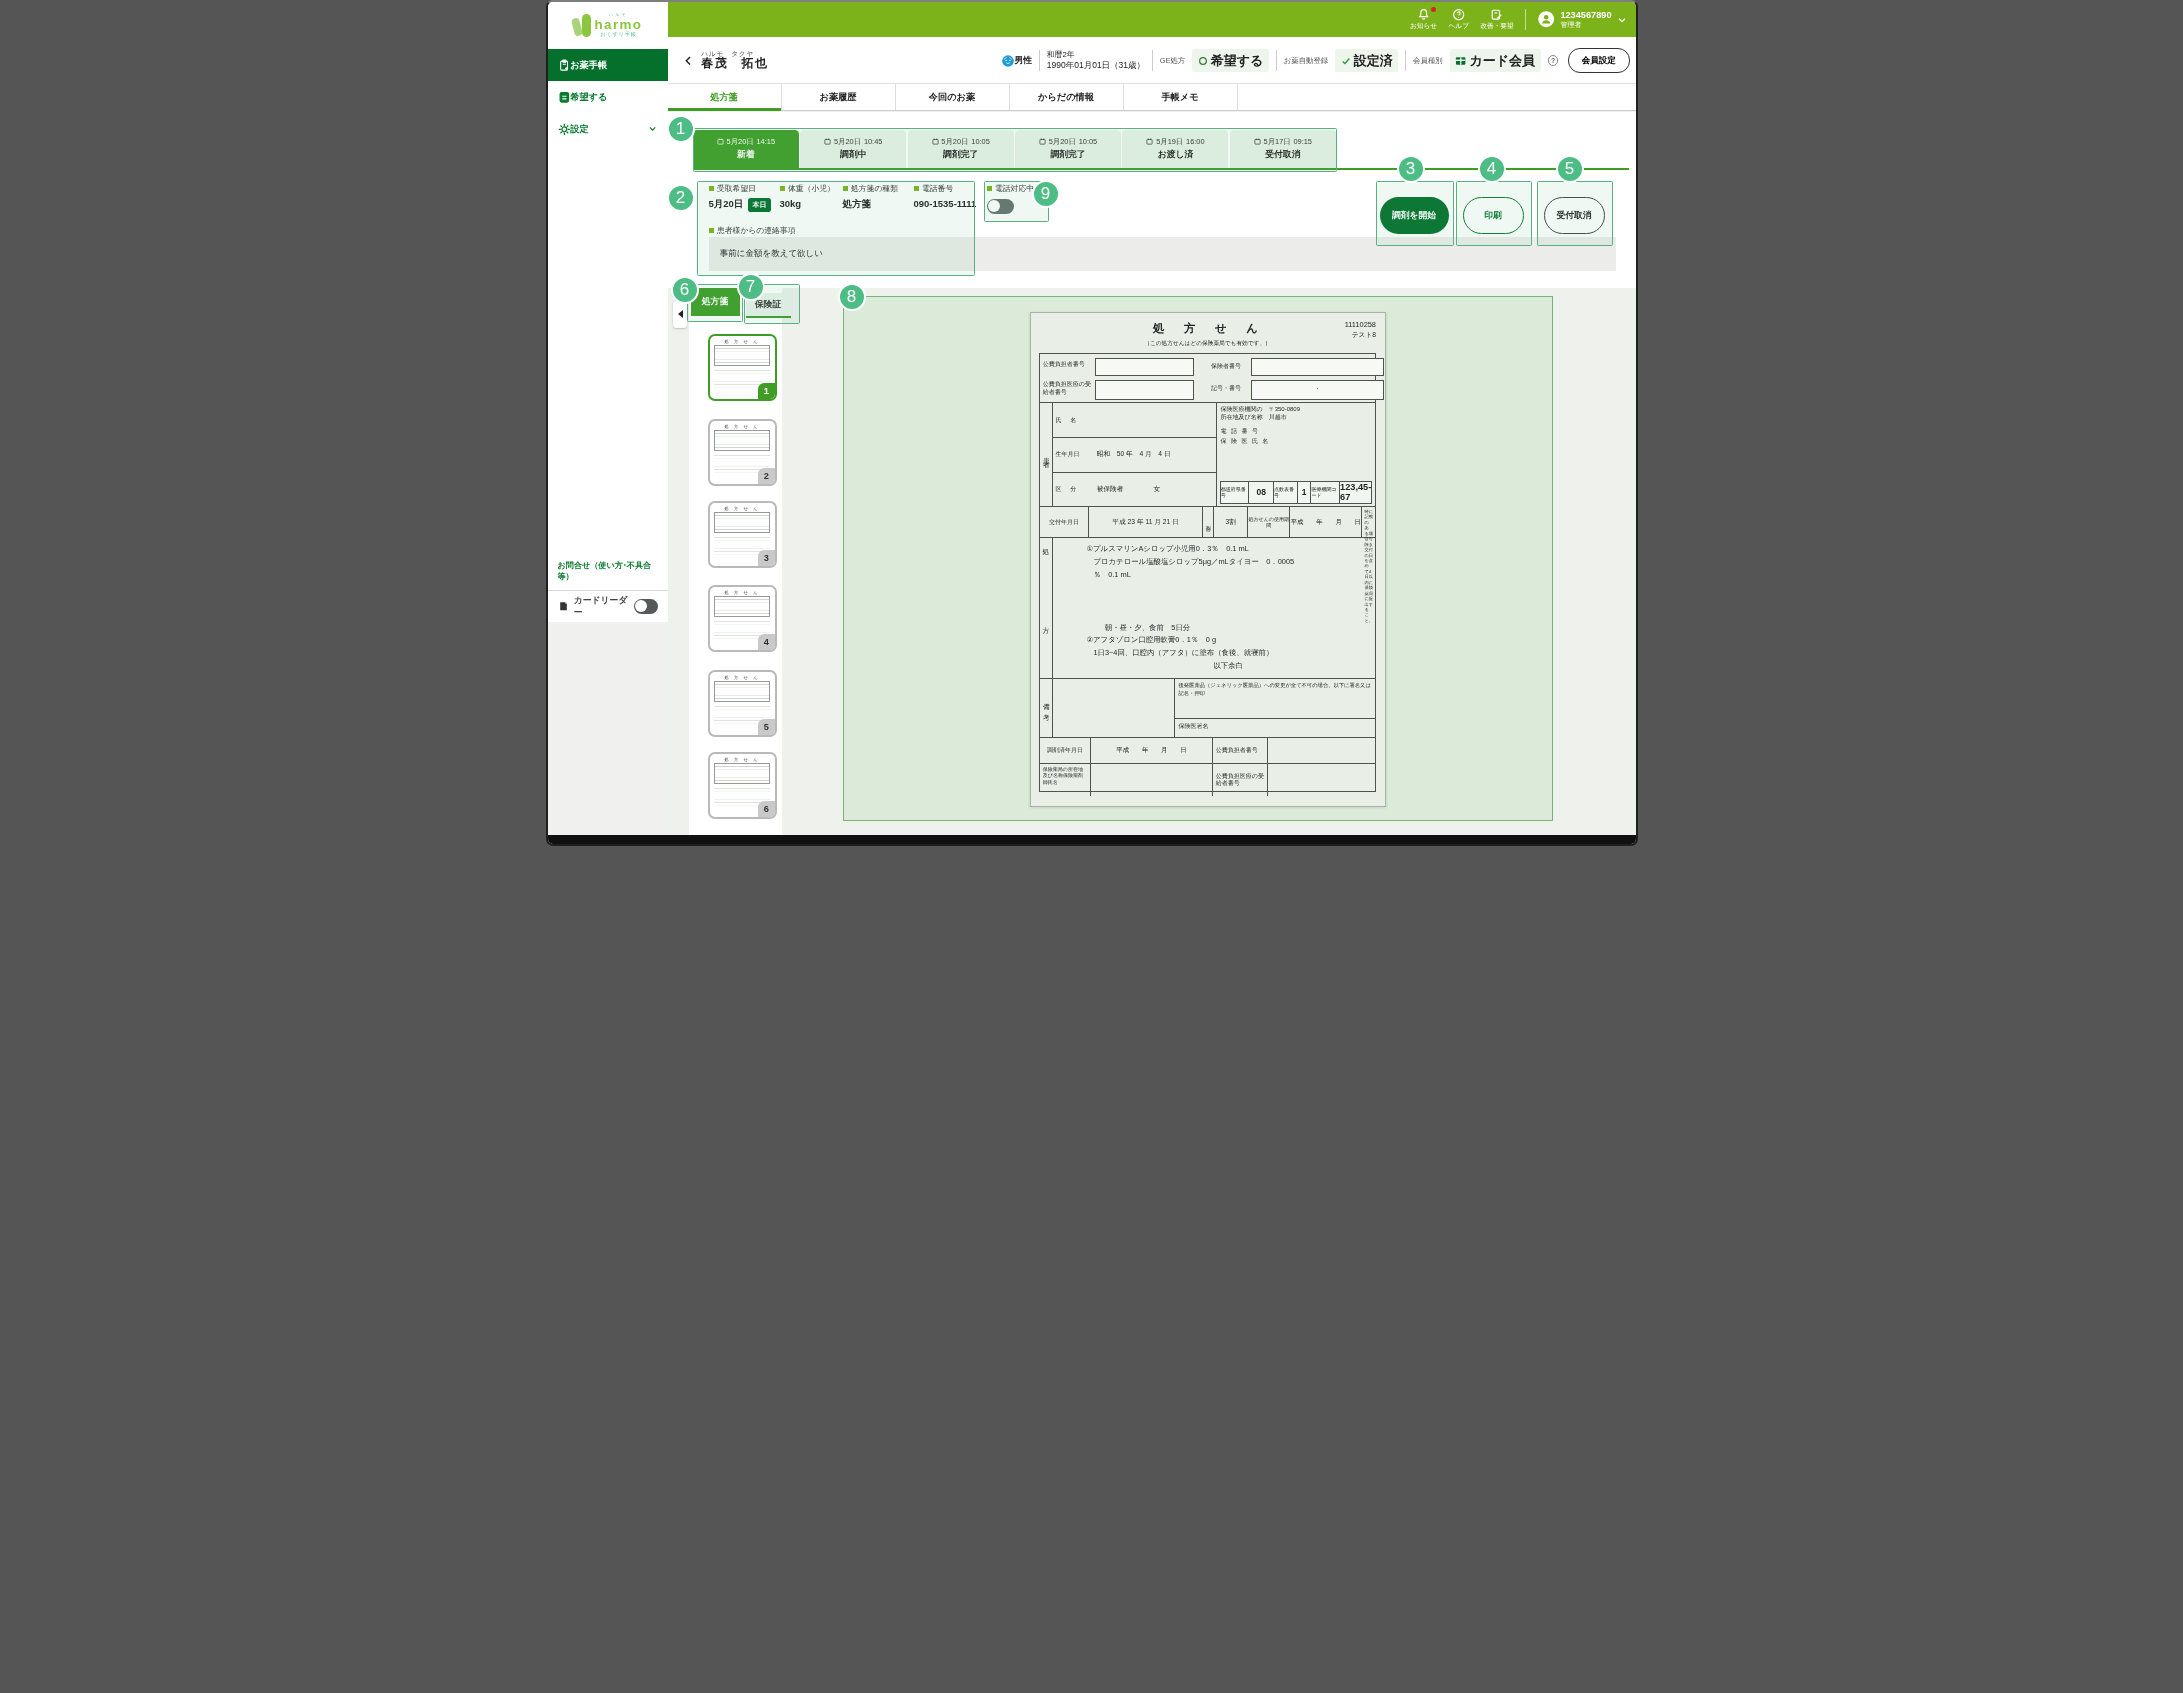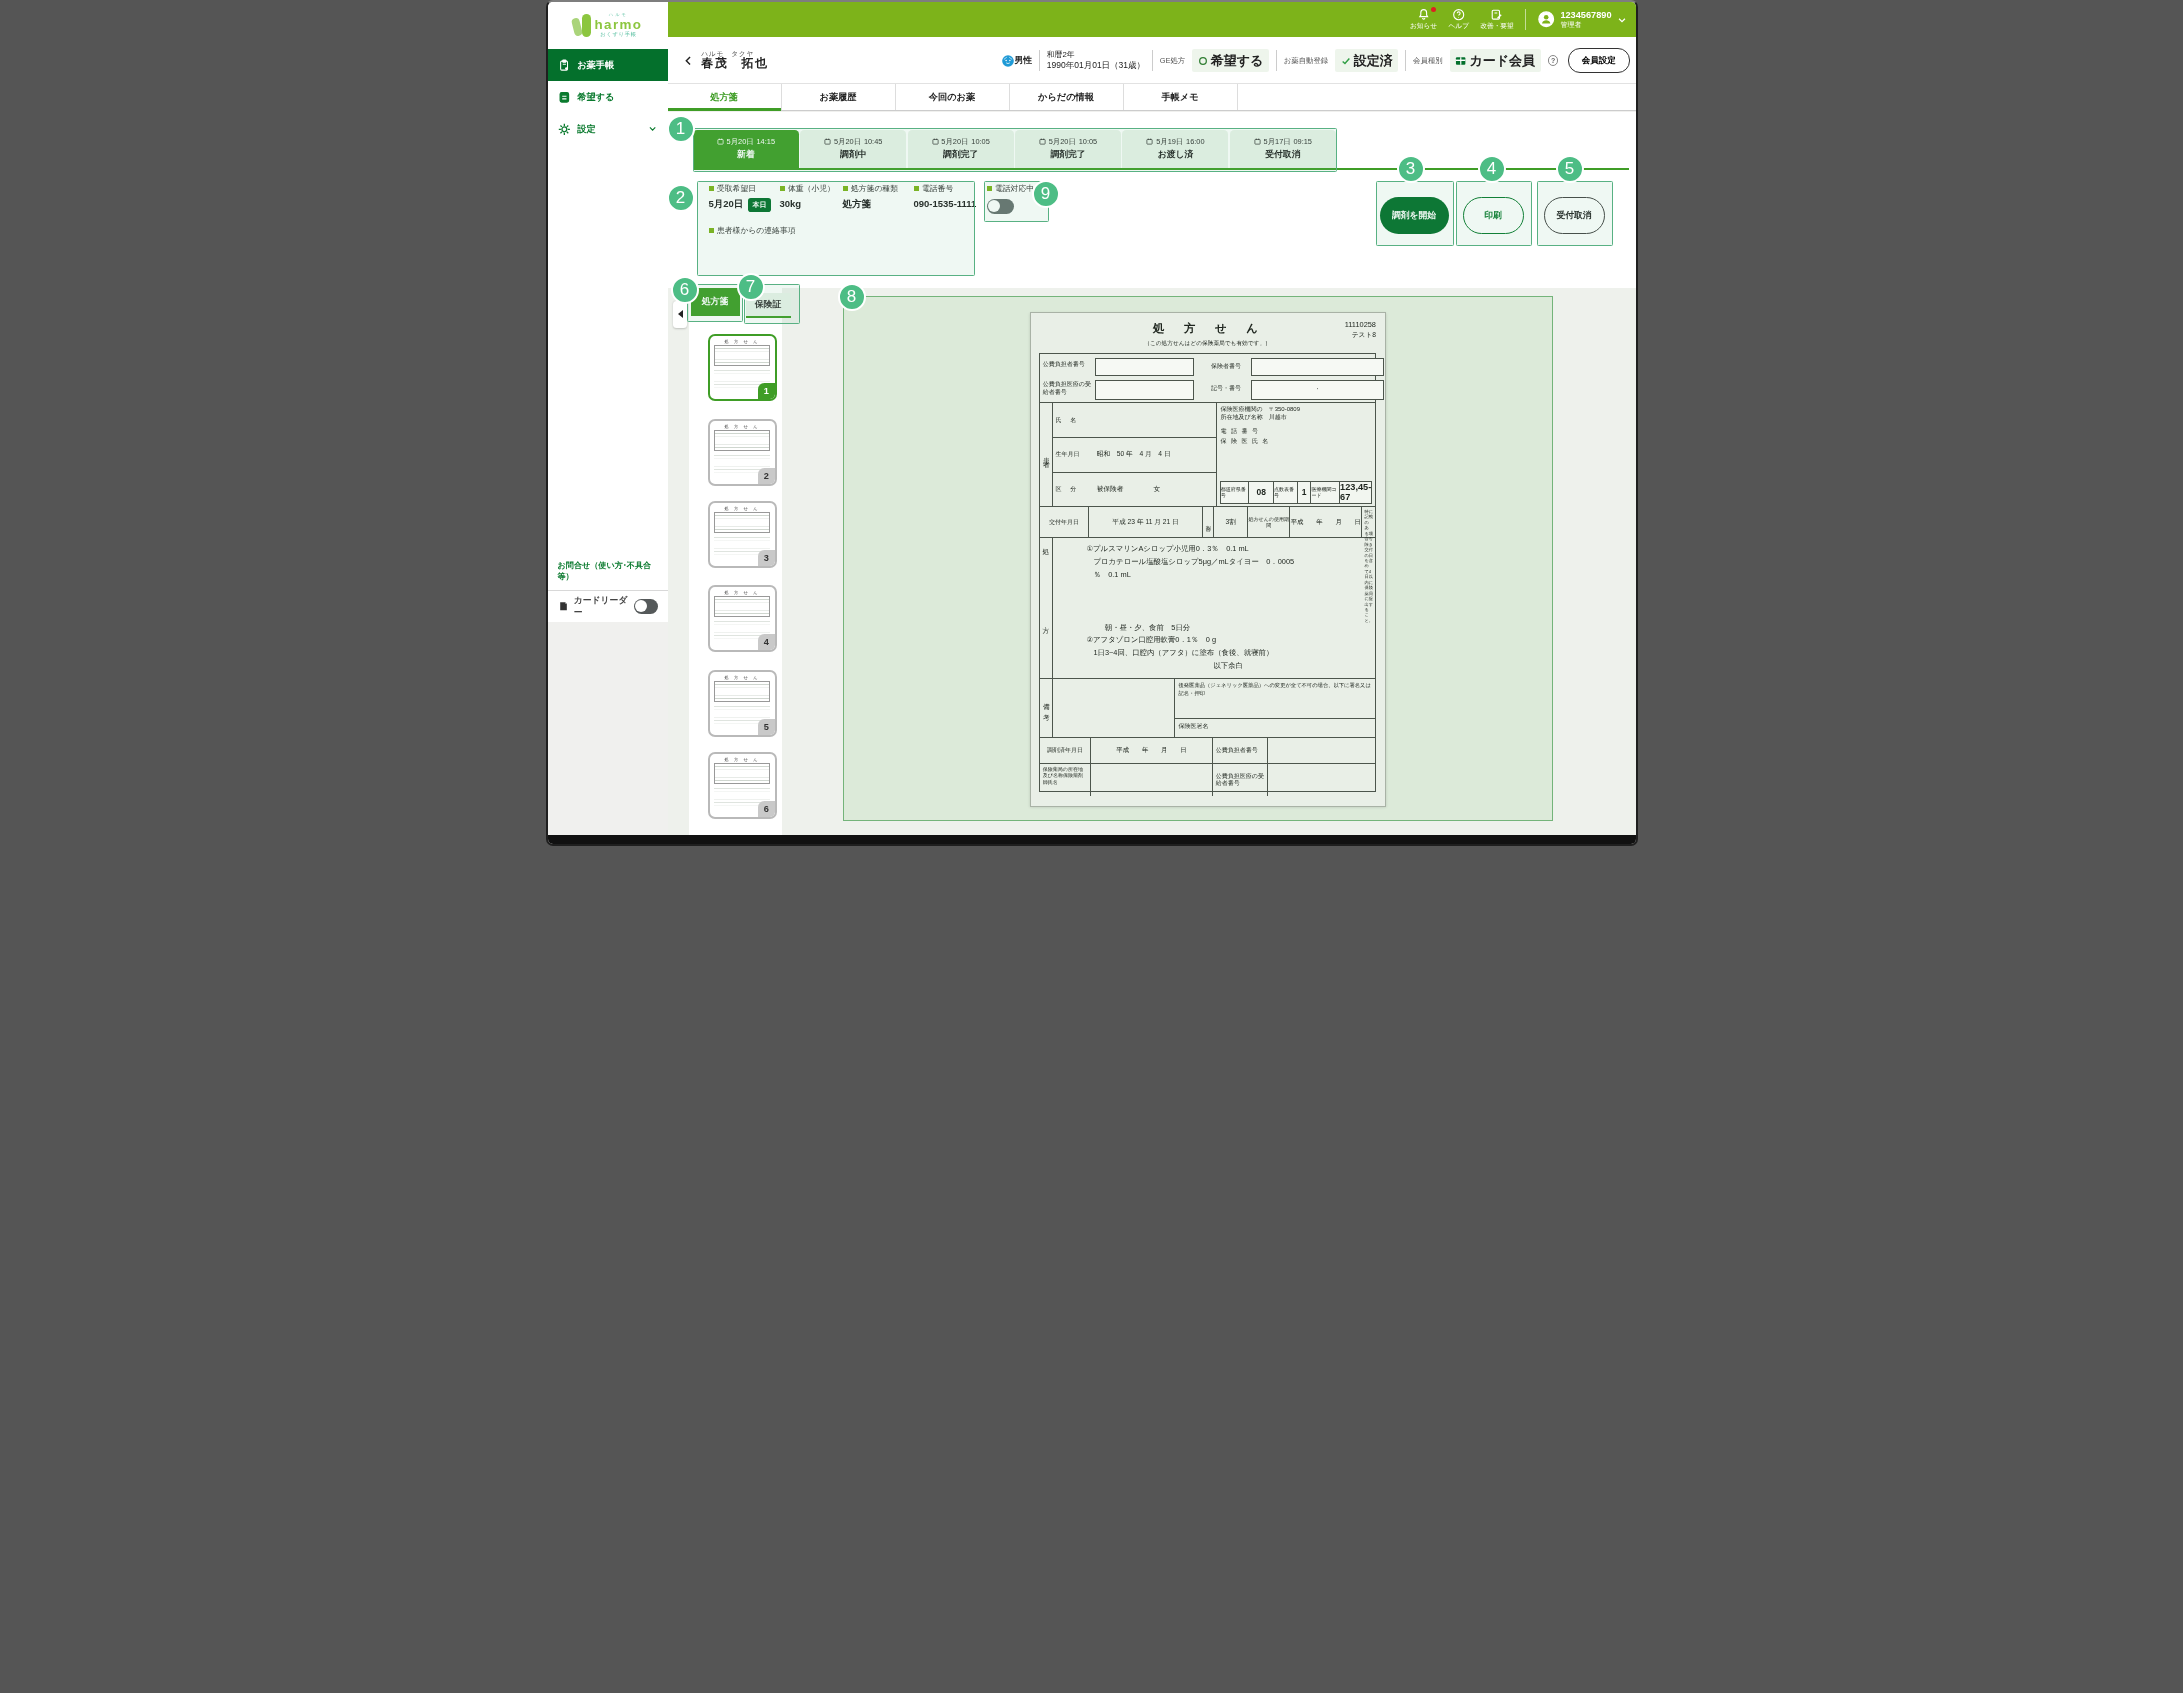--- a/index.html
+++ b/index.html
@@ -13,21 +13,21 @@
   .sidebar { position:absolute; left:0; top:0; width:120px; height:620px; background:#fff;
              display:flex; flex-direction:column; z-index:5; }
   .logo { height:47px; display:flex; align-items:center; justify-content:center; gap:3.5px; }
   .logo-blobs { display:flex; align-items:flex-end; gap:1.4px; }
   .blob1 { width:7.8px; height:18.4px; background:#aad47a; border-radius:4.2px; transform:rotate(-14deg); }
   .blob2 { width:9.2px; height:22.6px; background:#8cc63f; border-radius:5px; }
   .logo-texts { display:flex; flex-direction:column; align-items:center; line-height:1.1; }
   .logo-kana { font-size:4.2px; letter-spacing:2.1px; color:#57bfa0; }
   .logo-name { font-size:13.4px; font-weight:bold; color:#8cc63f; letter-spacing:1.4px; }
   .logo-sub { font-size:5.3px; color:#57bfa0; letter-spacing:0.7px; }
-  .side-item { height:32px; display:flex; align-items:center; gap:7px; padding:0 10px;
+  .side-item { height:32px; display:flex; align-items:center; padding:0 10px;
                color:#0a7a2e; font-size:9.2px; font-weight:bold; cursor:pointer; }
   .side-item.active { background:#04702c; color:#fff; }
   .side-item .chev { margin-left:auto; }
   .side-spacer { flex:1; }
   .side-contact { padding:7px 10px 8.5px; color:#0a7a2e; font-size:8.1px; font-weight:bold; }
   .side-div { border-top:0.7px solid #d8d8d8; margin:0 0; }
   .side-reader { height:31px; display:flex; align-items:center; gap:5.7px; padding:0 10px;
                  color:#444; font-size:8.8px; font-weight:bold; }
   .side-reader .toggle { margin-left:auto; }
 
@@ -504,20 +504,23 @@
         </div>
       <div style="margin-top:5px;"><span class="toggle" style="display:inline-block;"></span></div>
     </div>
 
     <div class="fld msg-lbl" style="width:170px;">
       <div class="fld-lbl">
           <span class="bullet"></span>
           <span>患者様からの連絡事項</span>
         </div>
     </div>
+    <div class="msg-box">
+      <span>事前に金額を教えて欲しい</span>
+    </div>
 
     <button class="btn btn-start">調剤を開始</button>
     <button class="btn btn-print">印刷</button>
     <button class="btn btn-cancel">受付取消</button>
 
     <div class="ann-box" style="left:25px; top:16.3px; width:644px; height:44px;"></div>
     <div class="ann-box" style="left:29px; top:69px; width:278px; height:95px;"></div>
     <div class="ann-box" style="left:316px; top:69px; width:65px; height:41px;"></div>
     <div class="ann-box" style="left:708px; top:69px; width:78px; height:65px;"></div>
     <div class="ann-box" style="left:788px; top:69px; width:76px; height:65px;"></div>

